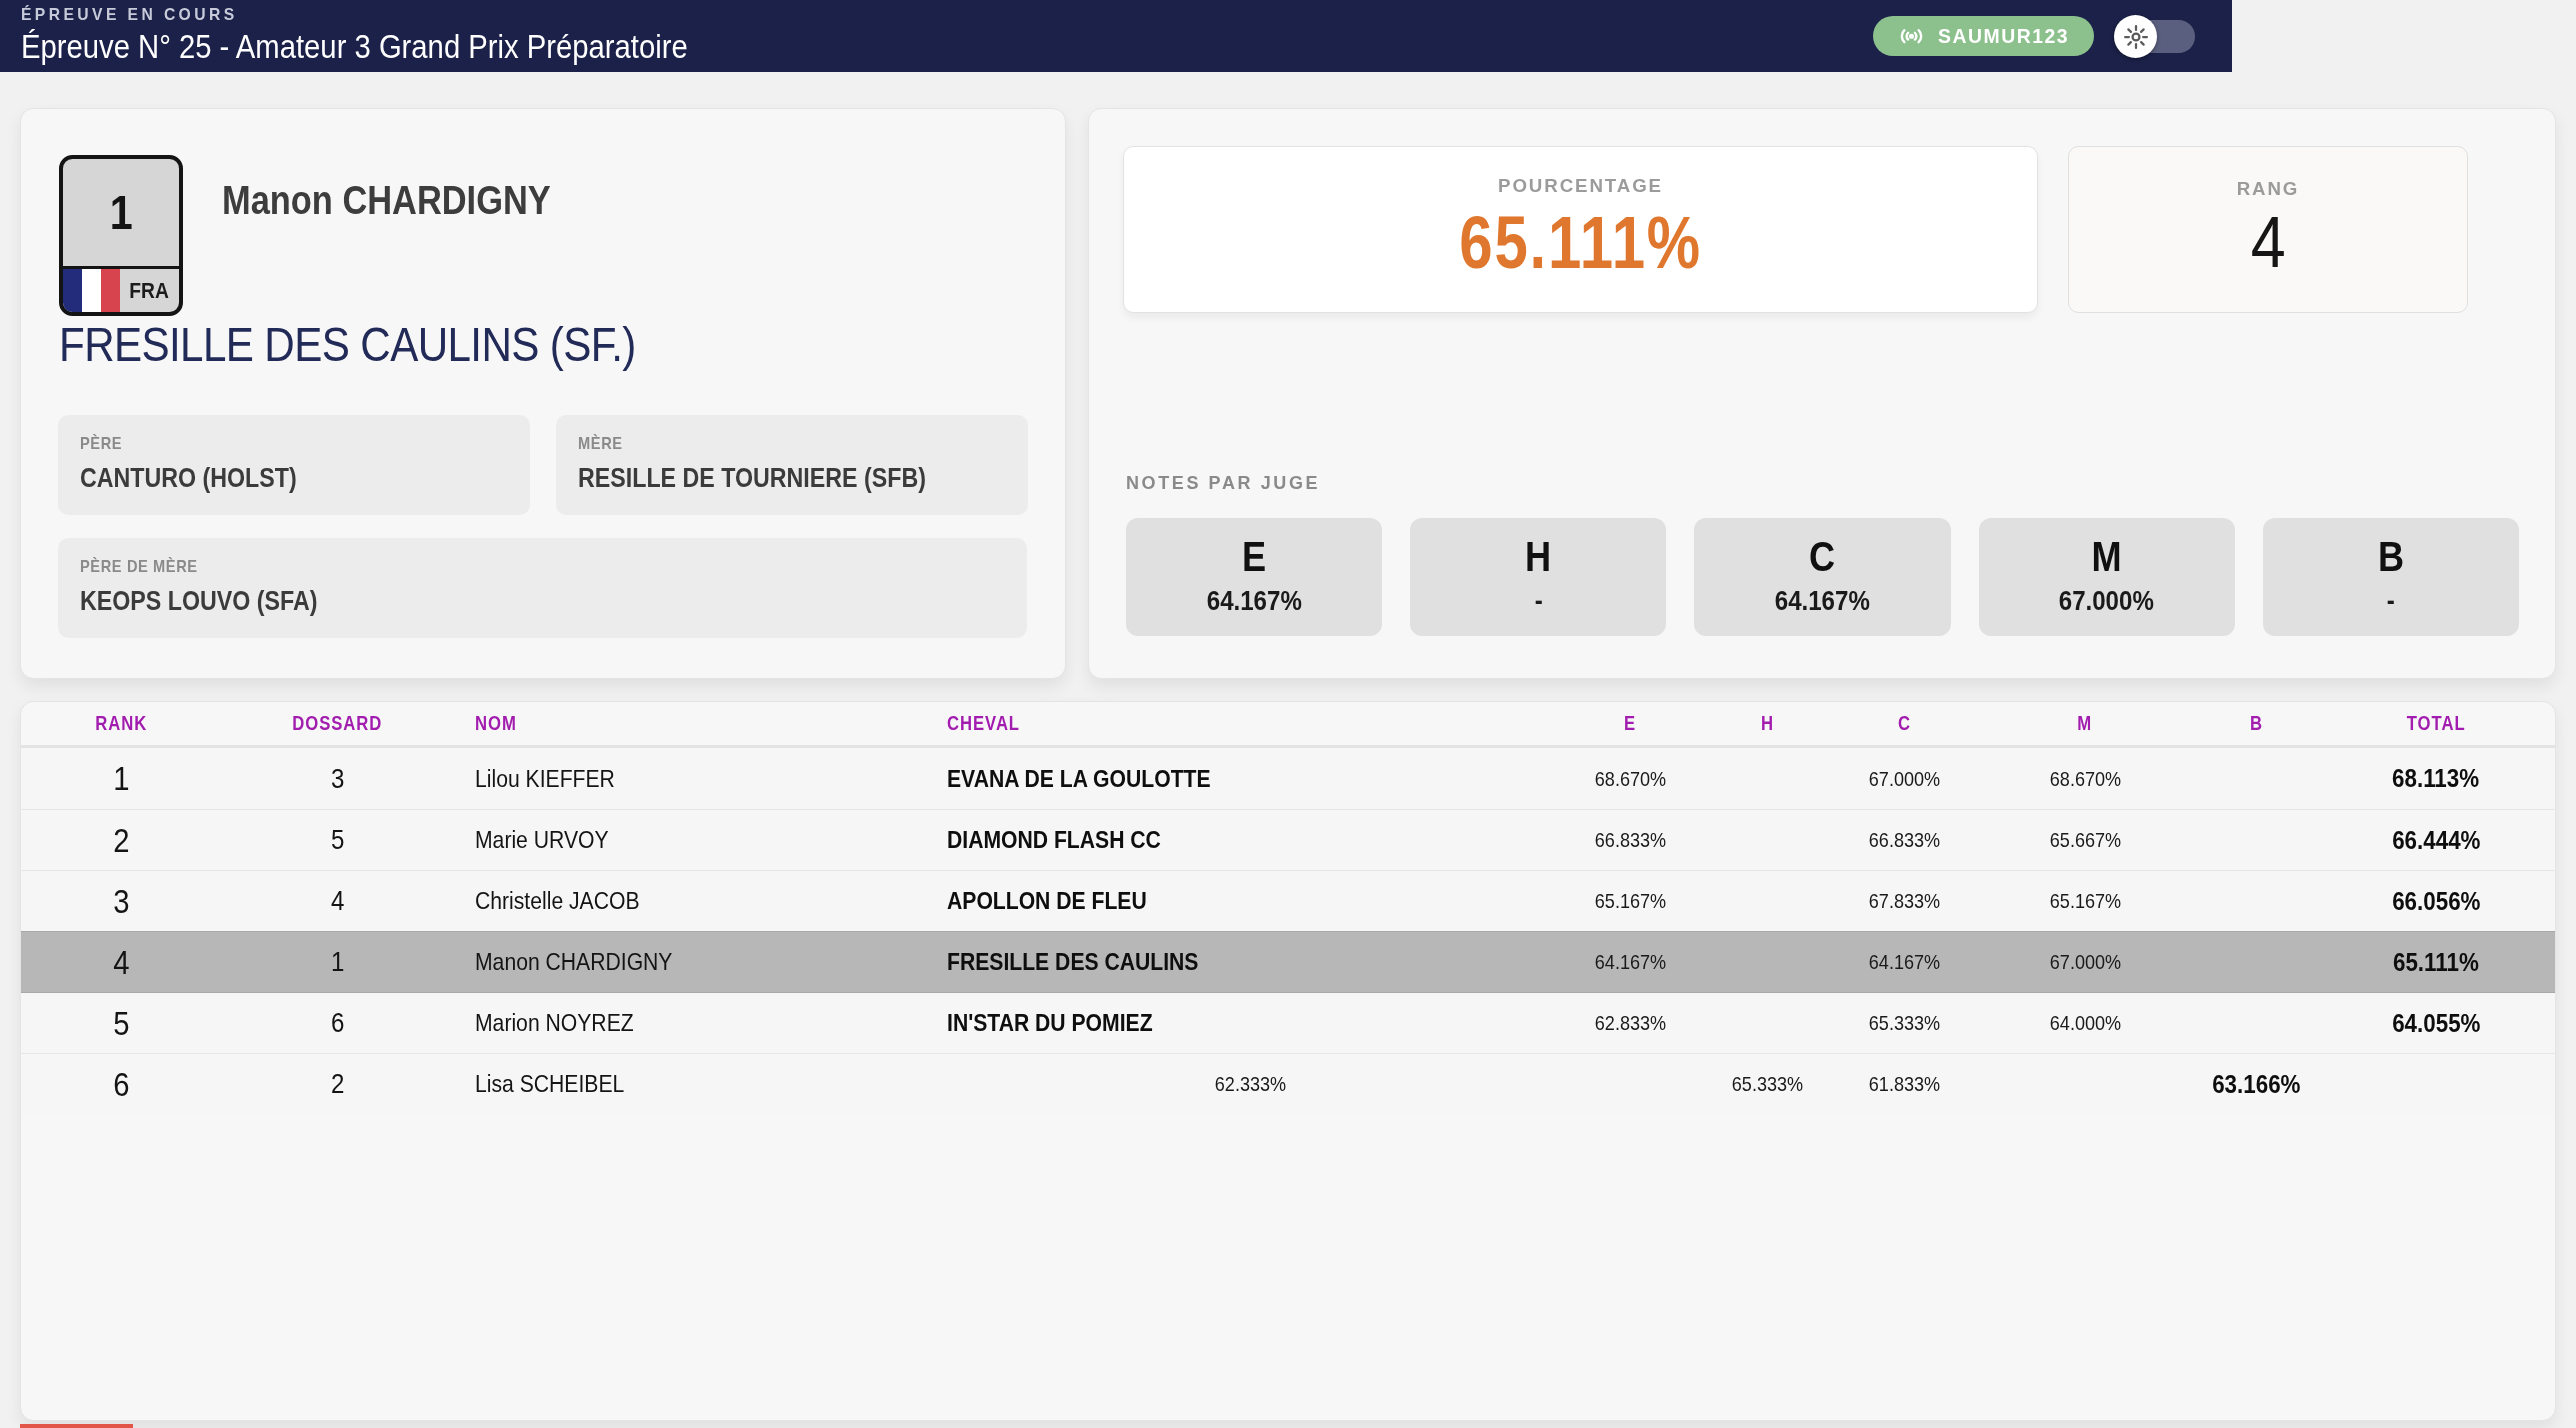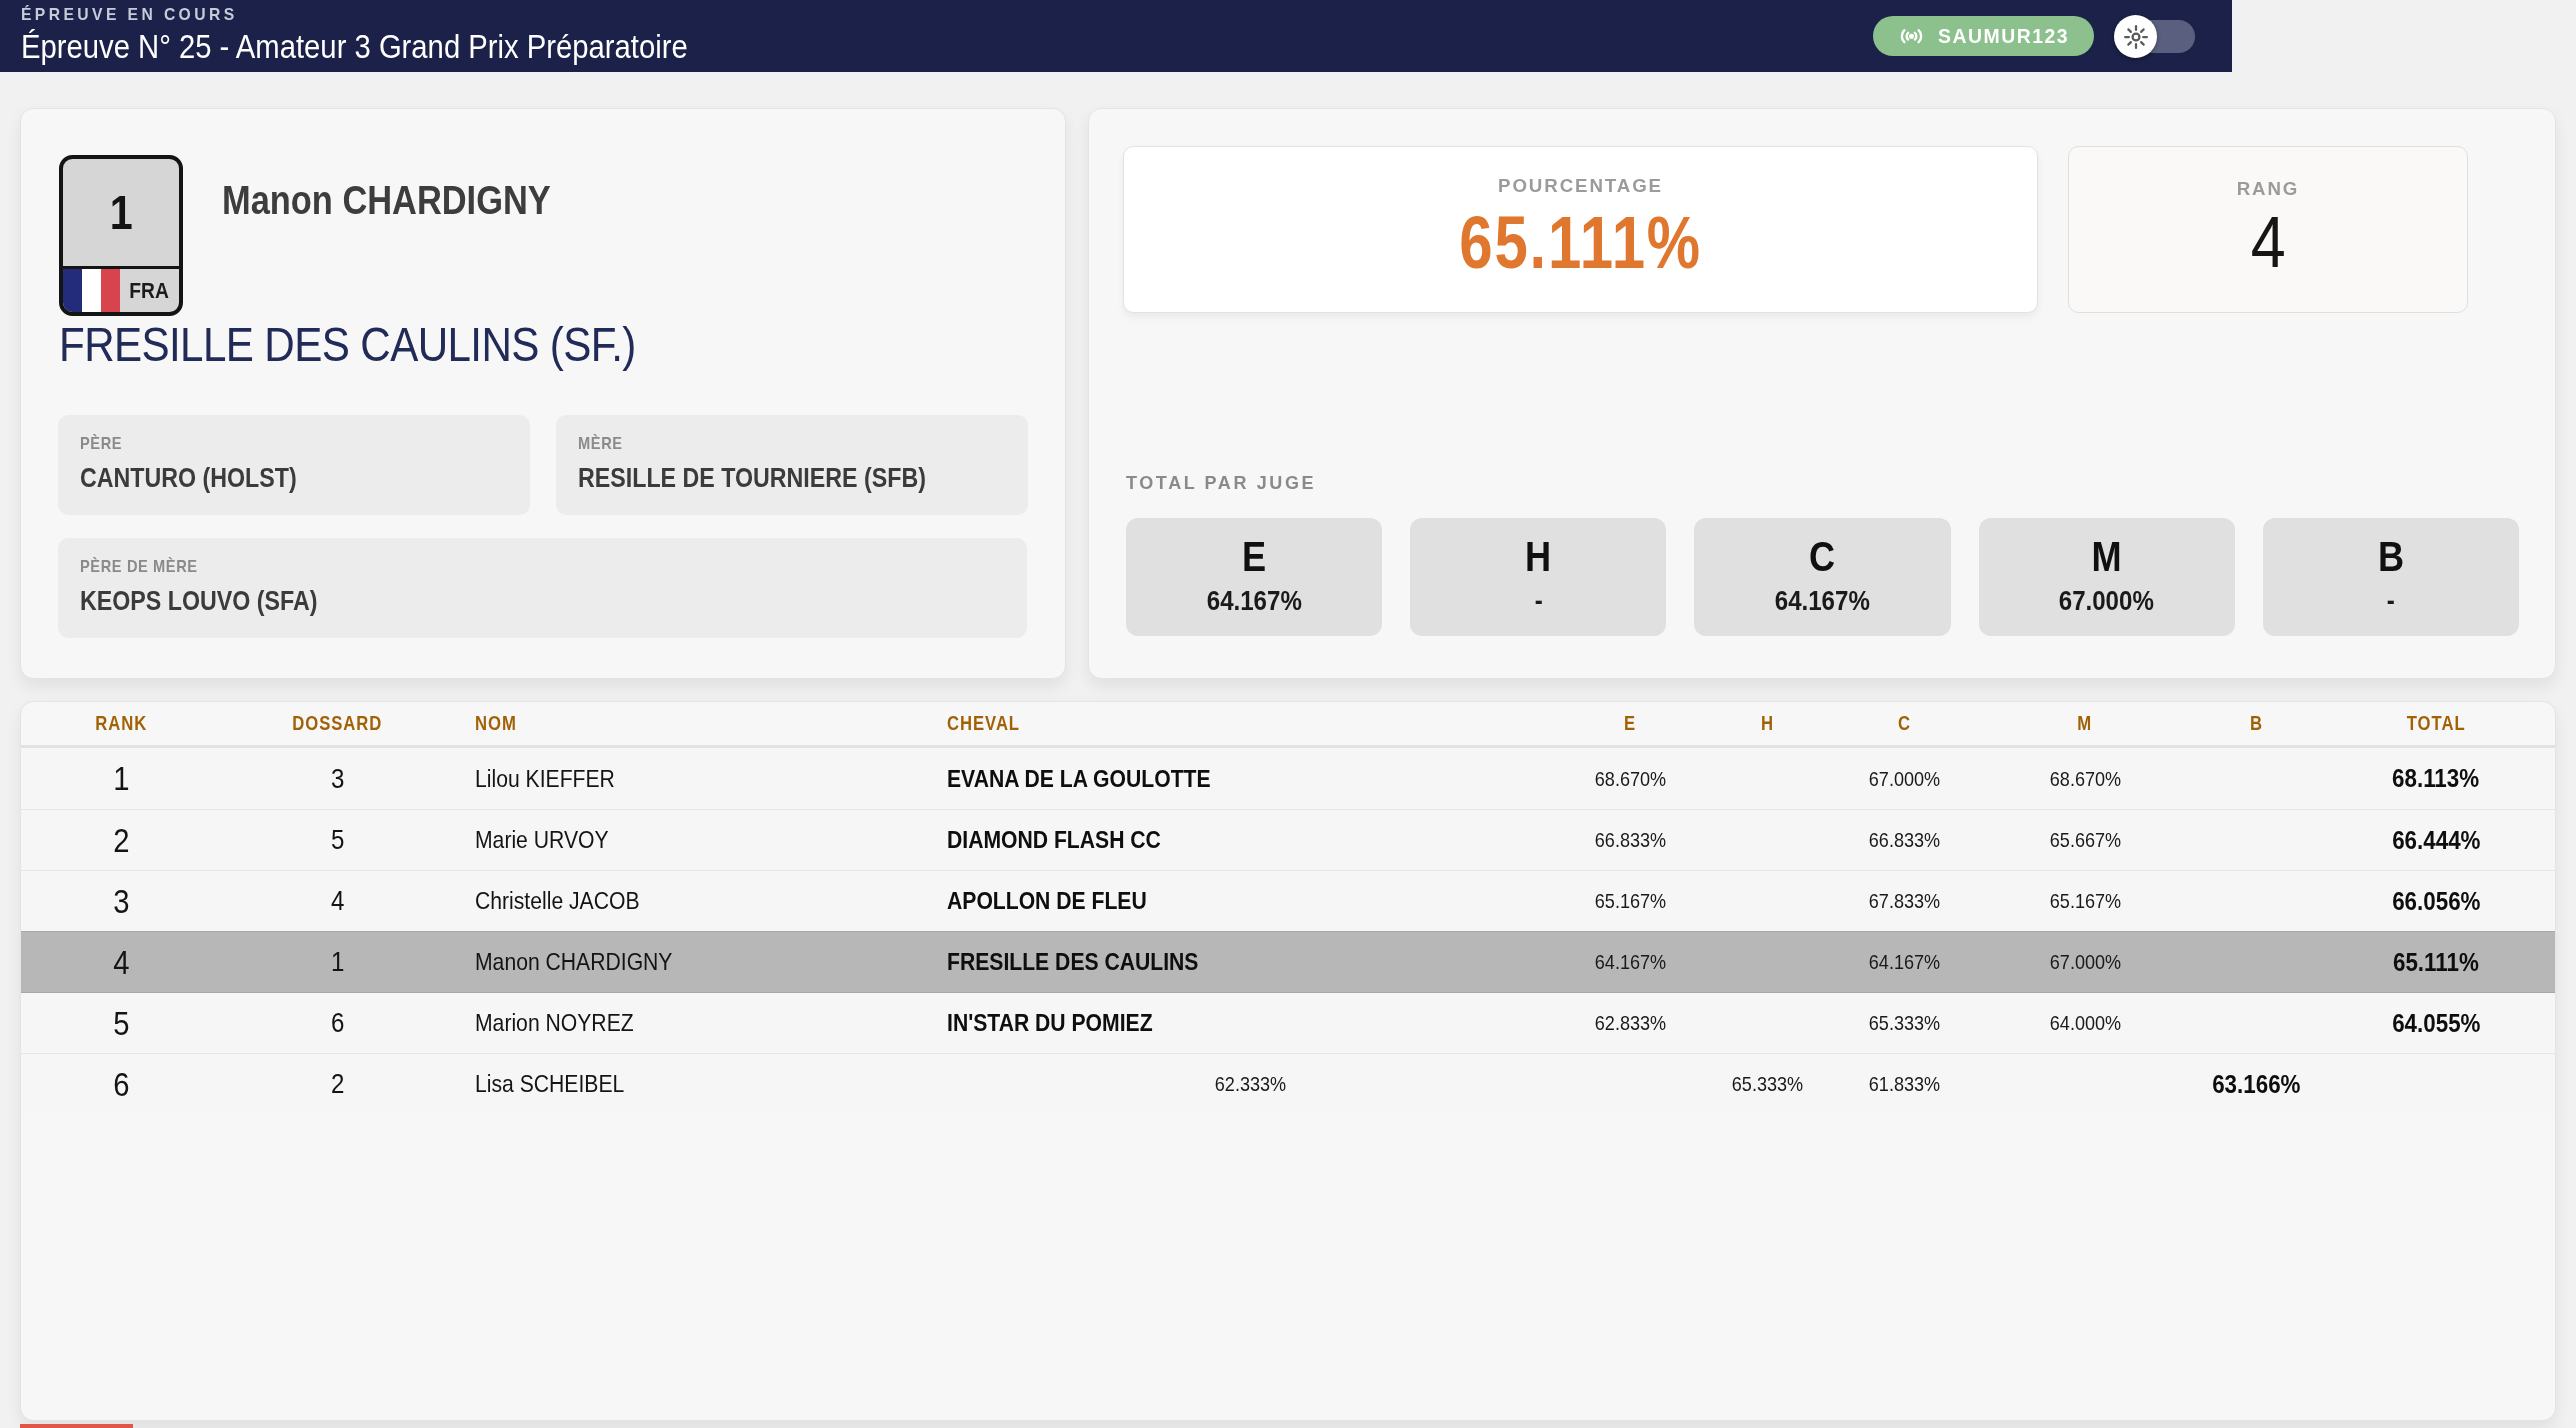--- a/index.html
+++ b/index.html
@@ -66,21 +66,21 @@
                 color:#8A8A8A; letter-spacing:2.6px; }
   .judges { position:absolute; left:37px; top:409px; width:1393px; display:flex; gap:28px; }
   .judge { flex:1; height:118px; background:#E0E0E0; border-radius:12px; text-align:center; }
   .jletter { margin-top:18px; font-size:42px; font-weight:700; color:#101010; line-height:1; }
   .jscore  { margin-top:9px; font-size:28px; font-weight:700; color:#1A1A1A; line-height:1; }
 
   
   .trow { display:grid; grid-template-columns:201px 231px 485px 624px 137px 137px 137px 224px 119px 240px;
           align-items:center; }
   .thead { height:46px; border-bottom:3px solid #E3E3E3; }
-  .thead .cell { font-size:19.4px; font-weight:700; color:#a16207; letter-spacing:1.1px; }
+  .thead .cell { font-size:19.4px; font-weight:700; color:#a21caf; letter-spacing:1.1px; }
   .brow { height:61px; border-top:1.5px solid #E6E6E6; background:#F6F6F6; }
   .brow:first-of-type { border-top:none; }
   .brow.highlight { background:#B7B7B7; border-top-color:#A8A8A8; }
   .brow.highlight + .brow { border-top-color:#A8A8A8; }
   .cell { display:flex; align-items:center; justify-content:center; height:100%; }
   .cell.c2, .cell.c3 { justify-content:flex-start; }
   .cell.c2 { padding-left:22.4px; }
   .cell.c3 { padding-left:9px; }
   .brow .c0 { font-size:34px; font-weight:500; color:#141414; }
   .brow .c1 { font-size:28px; font-weight:500; color:#141414; }
@@ -170,21 +170,21 @@
 
 <div class="card score-card">
   <div class="pctcard">
     <div class="pctlabel">POURCENTAGE</div>
     <div class="pctvalue"><span class="cn" style="transform:scaleX(.8);">65.111%</span></div>
   </div>
   <div class="rangcard">
     <div class="ranglabel">RANG</div>
     <div class="rangvalue"><span class="cn">4</span></div>
   </div>
-  <div class="noteslabel">TOTAL PAR JUGE</div>
+  <div class="noteslabel">NOTES PAR JUGE</div>
   <div class="judges">
       <div class="judge">
     <div class="jletter"><span class="cn">E</span></div>
     <div class="jscore"><span class="cn">64.167%</span></div>
   </div>
       <div class="judge">
     <div class="jletter"><span class="cn">H</span></div>
     <div class="jscore"><span class="cn">-</span></div>
   </div>
       <div class="judge">

